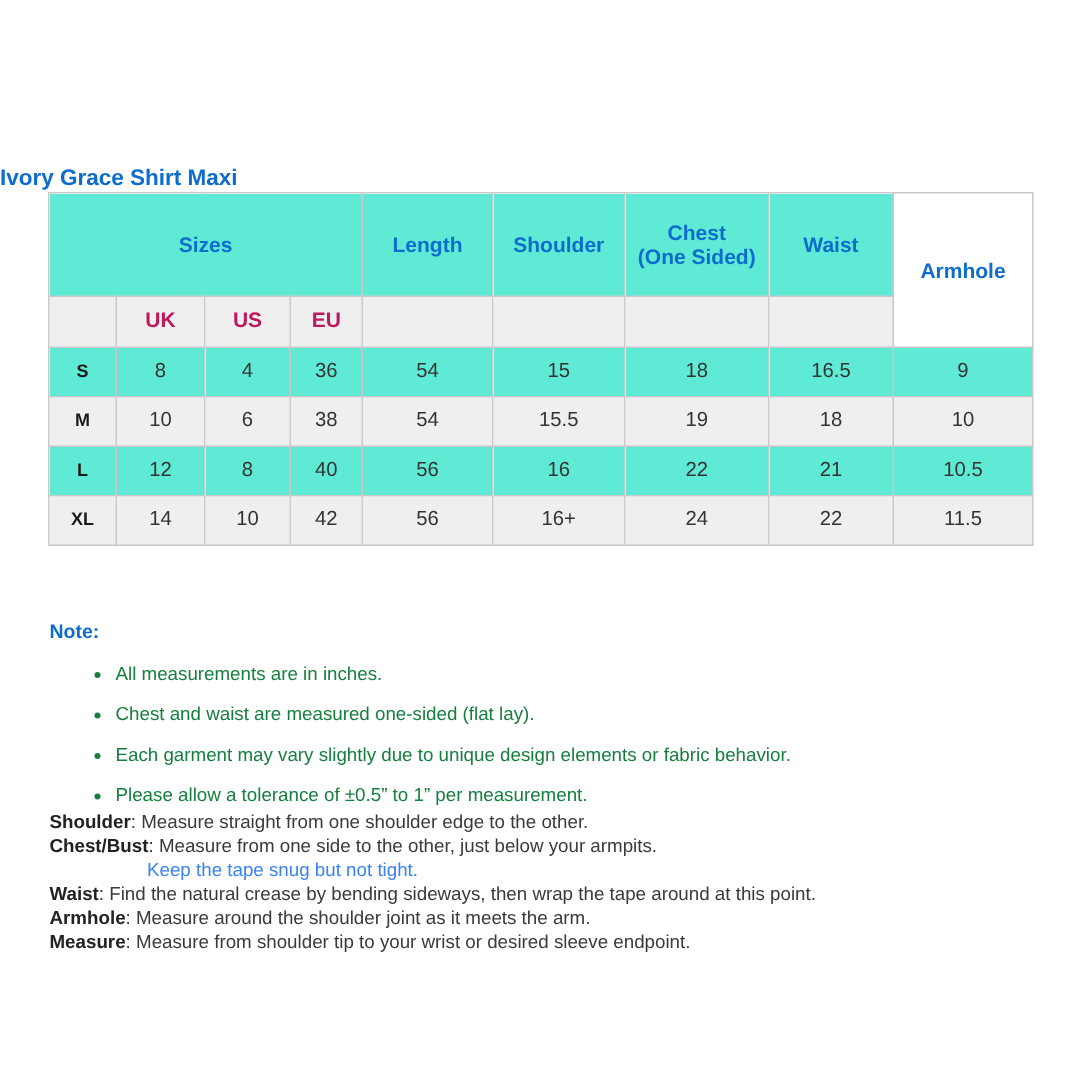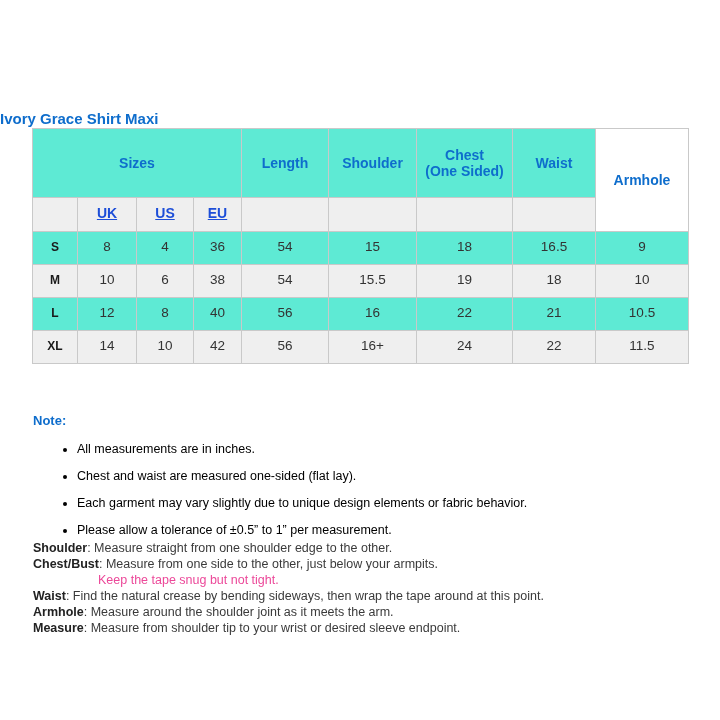--- a/index.html
+++ b/index.html
@@ -38,25 +38,24 @@
   .head-row th {
     height:68px;
     color:#0E6DCC;
     font-weight:700;
     font-size:14px;
   }
   .chest-line2 { }
   .sub-row th, .sub-row td {
     height:30px;
     background:#EFEFEF;
-    color:#1d4ed8;
+    color:#be185d;
     font-weight:700;
     font-size:14px;
     padding-bottom:3px;
-    text-decoration:underline;
   }
   .head-row th.armhole-cell { background:#ffffff; }
   .data-row th, .data-row td {
     height:29px;
     padding-bottom:3px;
   }
   .data-row th {
     font-size:12px;
     font-weight:700;
     color:#1A1A1A;
@@ -78,38 +77,38 @@
     line-height:19px;
   }
   .notes-list {
     margin:5px 0 2px 0;
     padding-left:44px;
     list-style-type:disc;
   }
   .notes-list li {
     font-size:12.5px;
     line-height:16px;
-    color:#000000;
+    color:#15803d;
     margin-top:11px;
   }
   .htm-heading { margin-top:3px; margin-bottom:3px; }
   .measure-line {
     font-size:12.5px;
     line-height:16px;
     color:#3A3A3A;
   }
   .measure-line strong {
     color:#222222;
     font-weight:700;
   }
   .measure-cont {
     padding-left:65px;
     font-size:12.5px;
     line-height:16px;
-    color:#ec4899;
+    color:#3b82f6;
   }
 </style>
 </head>
 <body>
 
 <div class="page">
 
   <div class="doc-title">Ivory Grace Shirt Maxi</div>
 
   <table class="size-table">

